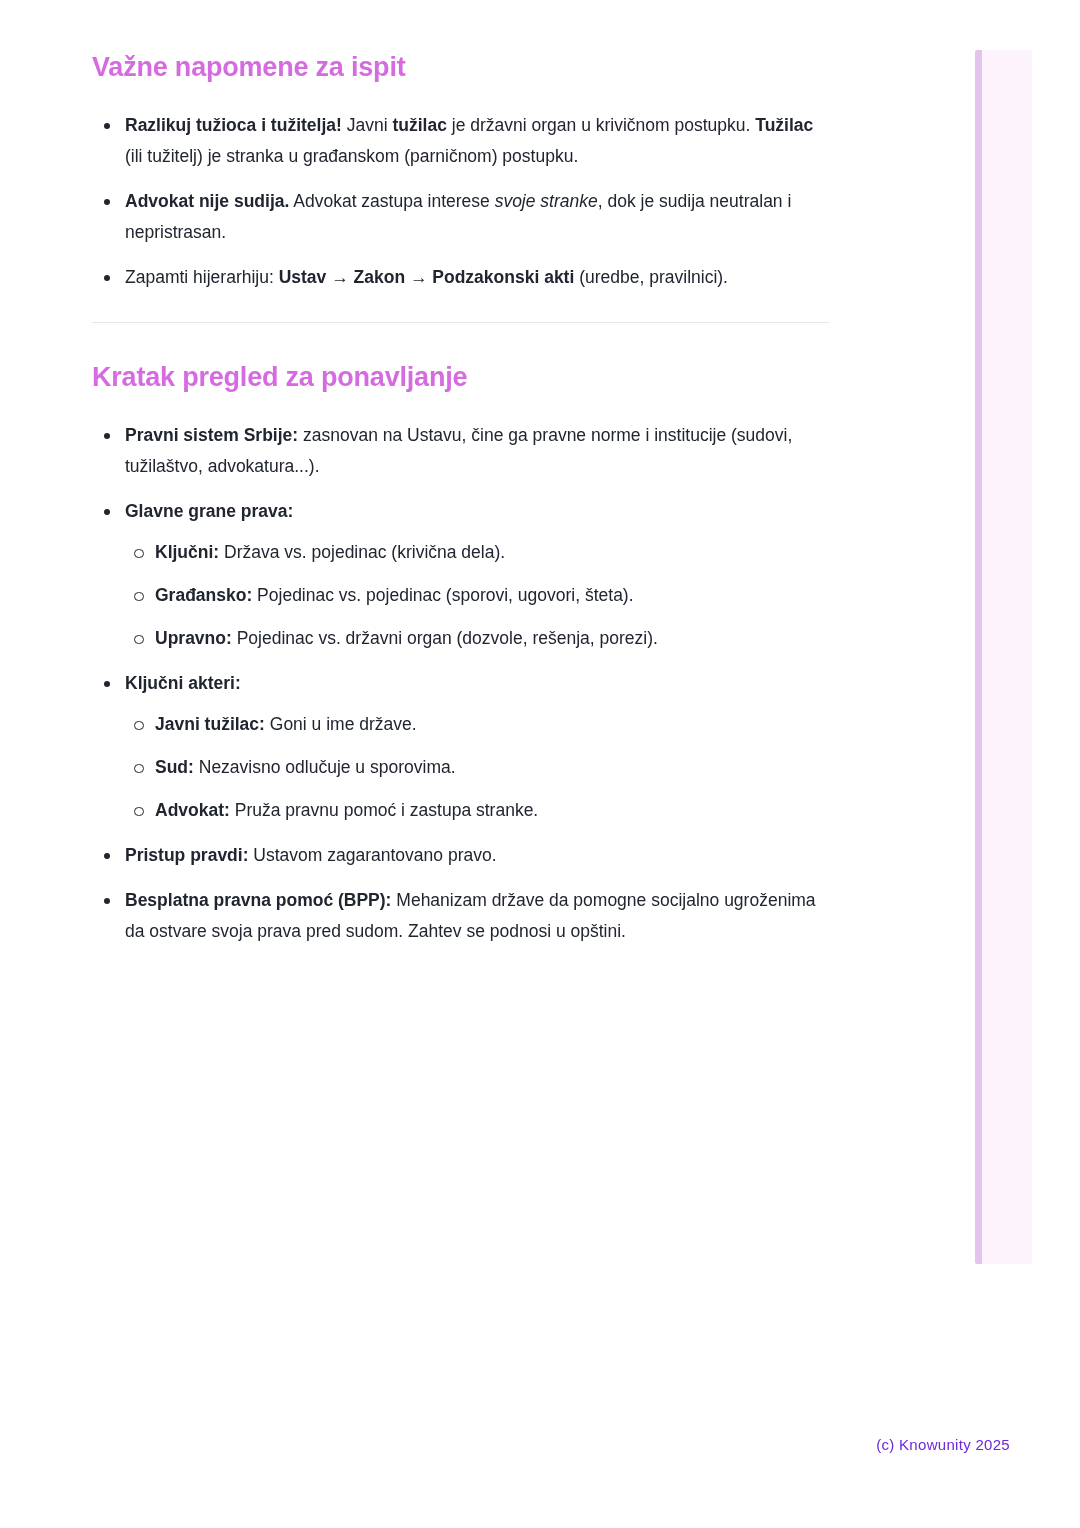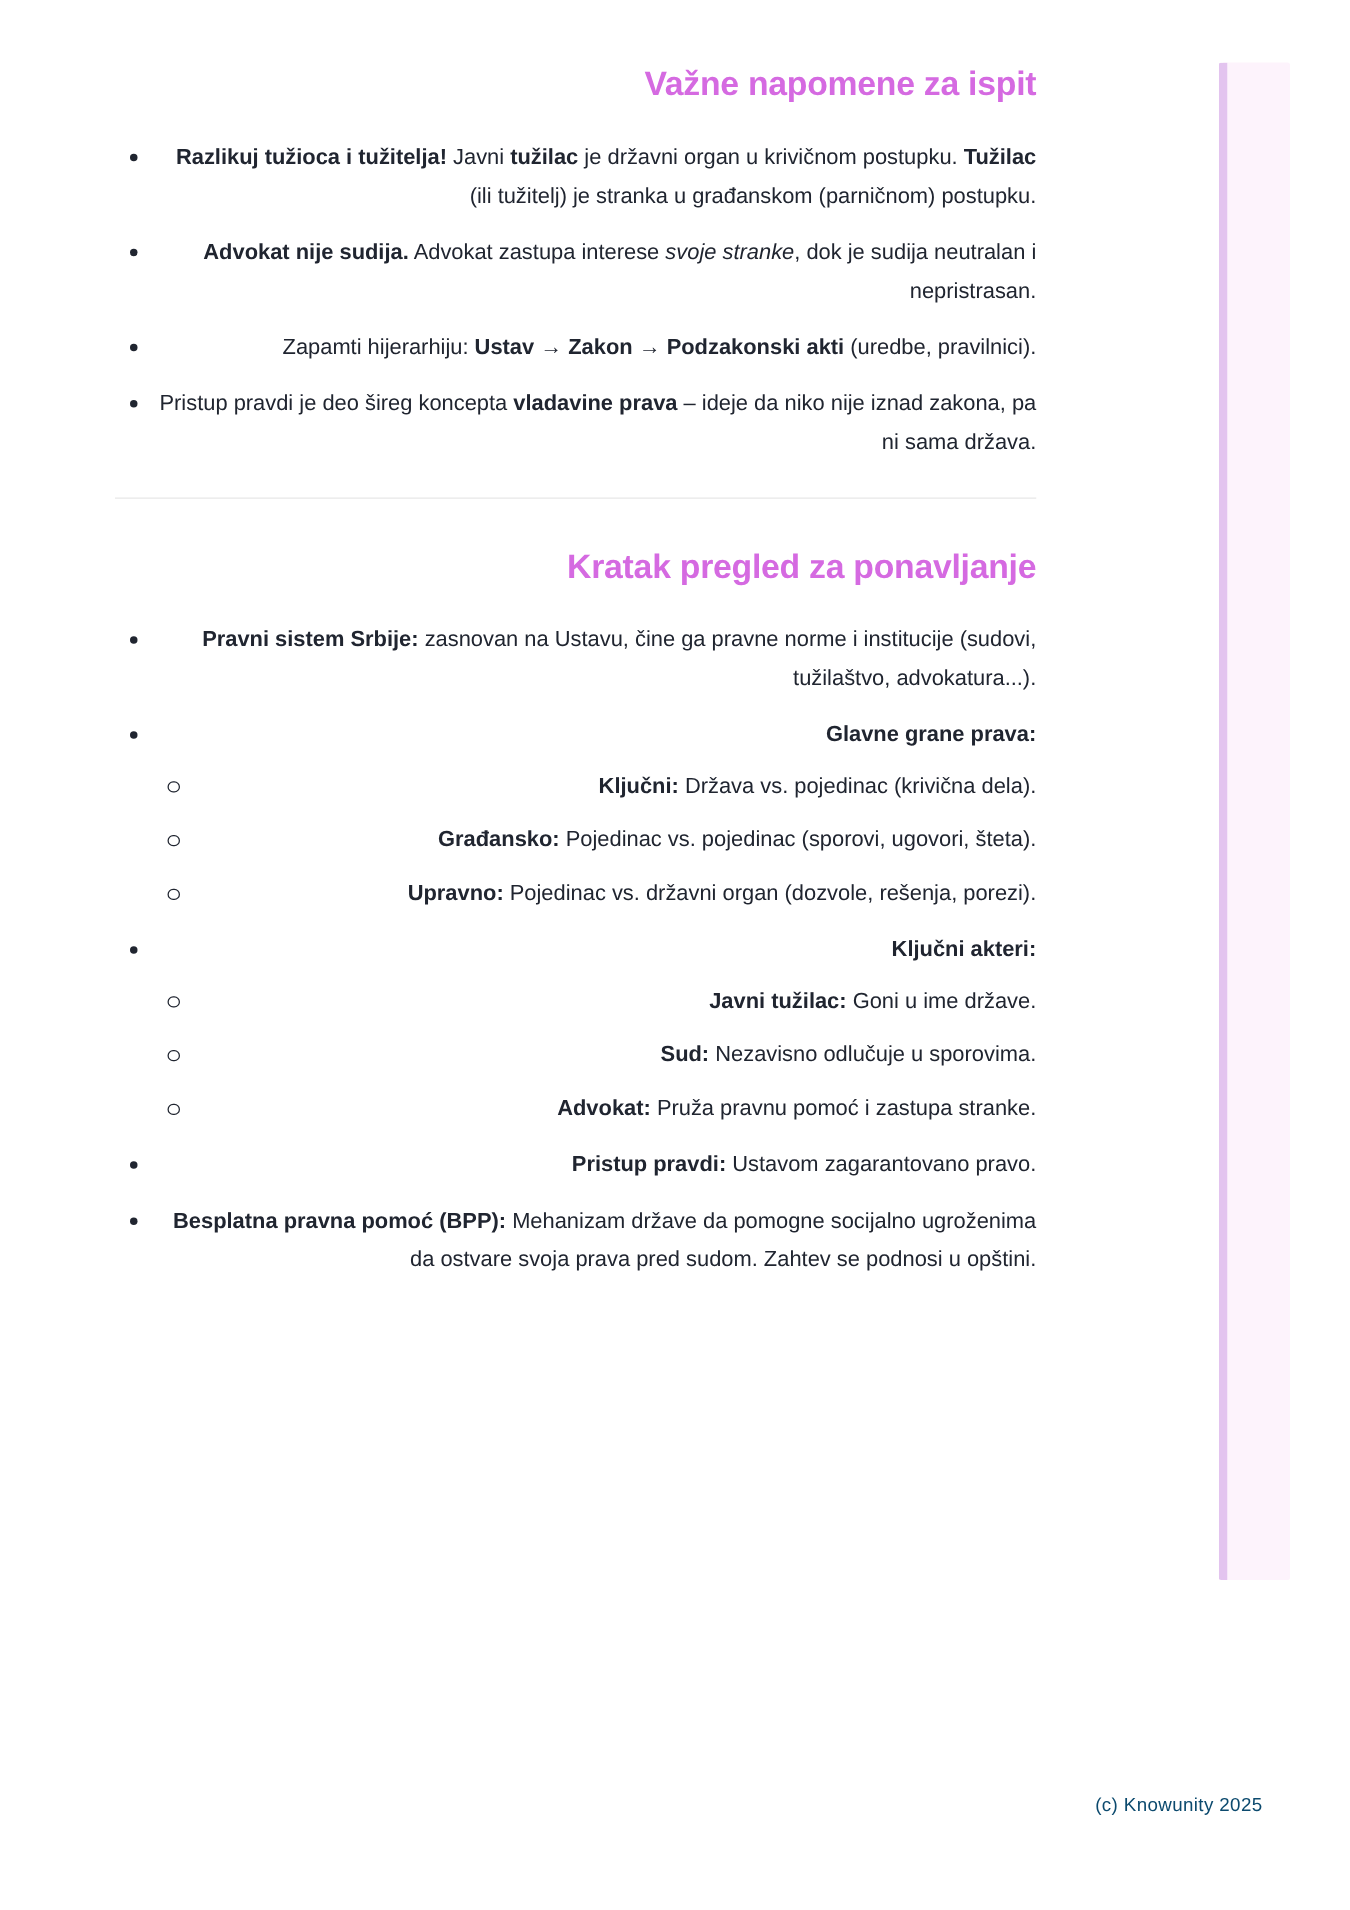--- a/index.html
+++ b/index.html
@@ -28,21 +28,20 @@
 
   .content {
     position: absolute;
     left: 92px;
     top: 0;
     width: 737px;
     padding-top: 52px;
     color: #202530;
     font-size: 17.5px;
     line-height: 31px;
-    text-align: right;
   }
 
   h1.section-heading {
     color: #d56ae1;
     font-size: 27px;
     line-height: 30px;
     font-weight: 700;
     margin: 0 0 28px 0;
     letter-spacing: -0.2px;
   }
@@ -92,40 +91,39 @@
     border-top: 1.5px solid #e7e7e7;
     margin: 29px 0 39px 0;
     width: 737px;
   }
 
   footer.page-footer {
     position: absolute;
     top: 1436px;
     right: 70px;
     font-size: 15px;
-    color: #0c4a6e;
+    color: #6d28d9;
     letter-spacing: 0.3px;
   }
 </style>
 </head>
 <body>
 
 <div class="page">
 
   <div class="accent-panel"></div>
 
   <main class="content">
 
     <section>
       <h1 class="section-heading">Važne napomene za ispit</h1>
       <ul class="bullets">
           <li><span class="b">Razlikuj tužioca i tužitelja!</span><span> Javni </span><span class="b">tužilac</span><span> je državni organ u krivičnom postupku. </span><span class="b">Tužilac</span><span> (ili tužitelj) je stranka u građanskom (parničnom) postupku.</span></li>
           <li><span class="b">Advokat nije sudija.</span><span> Advokat zastupa interese </span><span class="i">svoje stranke</span><span>, dok je sudija neutralan i nepristrasan.</span></li>
           <li><span>Zapamti hijerarhiju: </span><span class="b">Ustav → Zakon → Podzakonski akti</span><span> (uredbe, pravilnici).</span></li>
-          <li><span>Pristup pravdi je deo šireg koncepta </span><span class="b">vladavine prava</span><span> – ideje da niko nije iznad zakona, pa ni sama država.</span></li>
         </ul>
     </section>
 
     <hr class="divider">
 
     <section>
       <h1 class="section-heading">Kratak pregled za ponavljanje</h1>
       <ul class="bullets">
           <li><span class="b">Pravni sistem Srbije:</span><span> zasnovan na Ustavu, čine ga pravne norme i institucije (sudovi, tužilaštvo, advokatura...).</span></li>
           <li><span class="b">Glavne grane prava:</span><ul class="sub-bullets">

